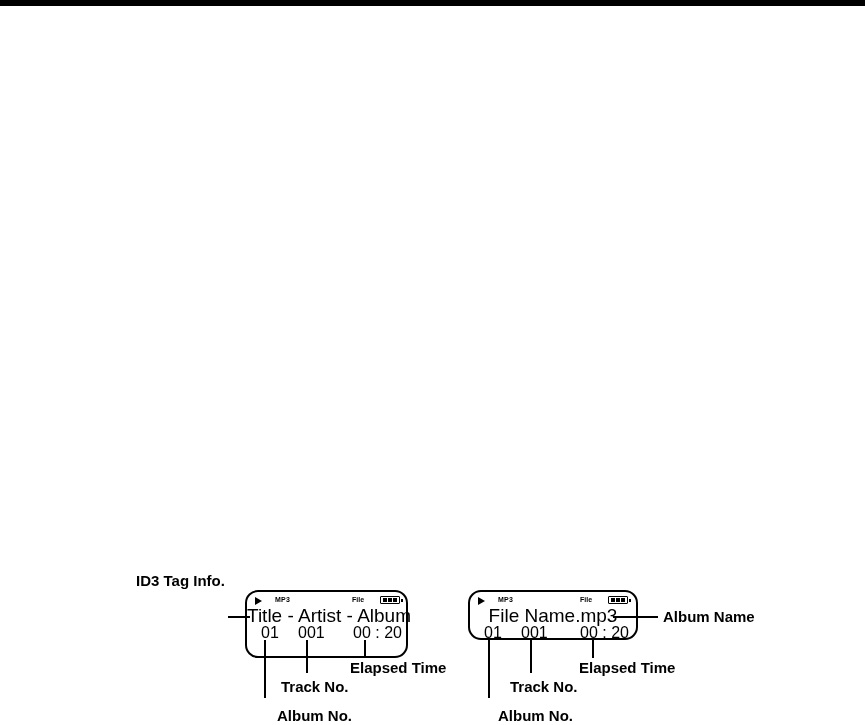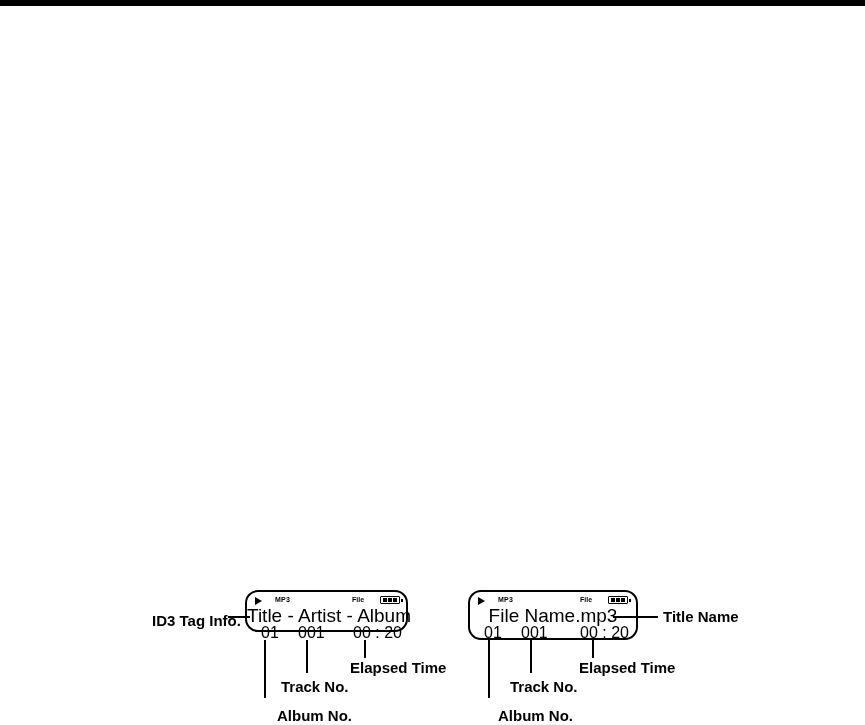--- a/index.html
+++ b/index.html
@@ -36,21 +36,21 @@
   }
 
   
   .lcd {
     position: absolute;
     box-sizing: border-box;
     border: 2px solid #000000;
     border-radius: 13px;
     background: #ffffff;
   }
-  .lcd-left  { left: 245px; top: 590px; width: 163px; height: 42px; }
+  .lcd-left  { left: 245px; top: 590px; width: 163px; height: 68px; }
   .lcd-right { left: 468px; top: 590px; width: 170px; height: 50px; }
 
   
   .lcd-status {
     position: absolute;
     left: 0; right: 0; top: 2px;
     height: 12px;
   }
   .play-icon {
     position: absolute;
@@ -172,21 +172,21 @@
       </span>
     </div>
     <div class="lcd-main">Title - Artist - Album</div>
     <div class="lcd-row">
       <span class="album-no">01</span>
       <span class="track-no">001</span>
       <span class="elapsed">00 : 20</span>
     </div>
   </div>
 
-  <div class="callout" style="left:136px; top:612px;margin-left:16px;">ID3 Tag Info.</div>
+  <div class="callout" style="left:136px; top:572px;">ID3 Tag Info.</div>
   <div class="lead-h" style="left:228px; top:616px; width:22px;"></div>
 
   <div class="lead-v" style="left:264px; top:640px; height:58px;"></div>
   <div class="callout" style="left:277px; top:707px;">Album No.</div>
 
   <div class="lead-v" style="left:306px; top:640px; height:33px;"></div>
   <div class="callout" style="left:281px; top:678px;">Track No.</div>
 
   <div class="lead-v" style="left:364px; top:640px; height:18px;"></div>
   <div class="callout" style="left:350px; top:659px;">Elapsed Time</div>
@@ -204,21 +204,21 @@
     </div>
     <div class="lcd-main">File Name.mp3</div>
     <div class="lcd-row">
       <span class="album-no">01</span>
       <span class="track-no">001</span>
       <span class="elapsed">00 : 20</span>
     </div>
   </div>
 
   <div class="lead-h" style="left:613px; top:616px; width:45px;"></div>
-  <div class="callout" style="left:663px; top:608px;">Title Name</div>
+  <div class="callout" style="left:663px; top:608px;">Album Name</div>
 
   <div class="lead-v" style="left:488px; top:640px; height:58px;"></div>
   <div class="callout" style="left:498px; top:707px;">Album No.</div>
 
   <div class="lead-v" style="left:530px; top:640px; height:33px;"></div>
   <div class="callout" style="left:510px; top:678px;">Track No.</div>
 
   <div class="lead-v" style="left:592px; top:640px; height:18px;"></div>
   <div class="callout" style="left:579px; top:659px;">Elapsed Time</div>
 

